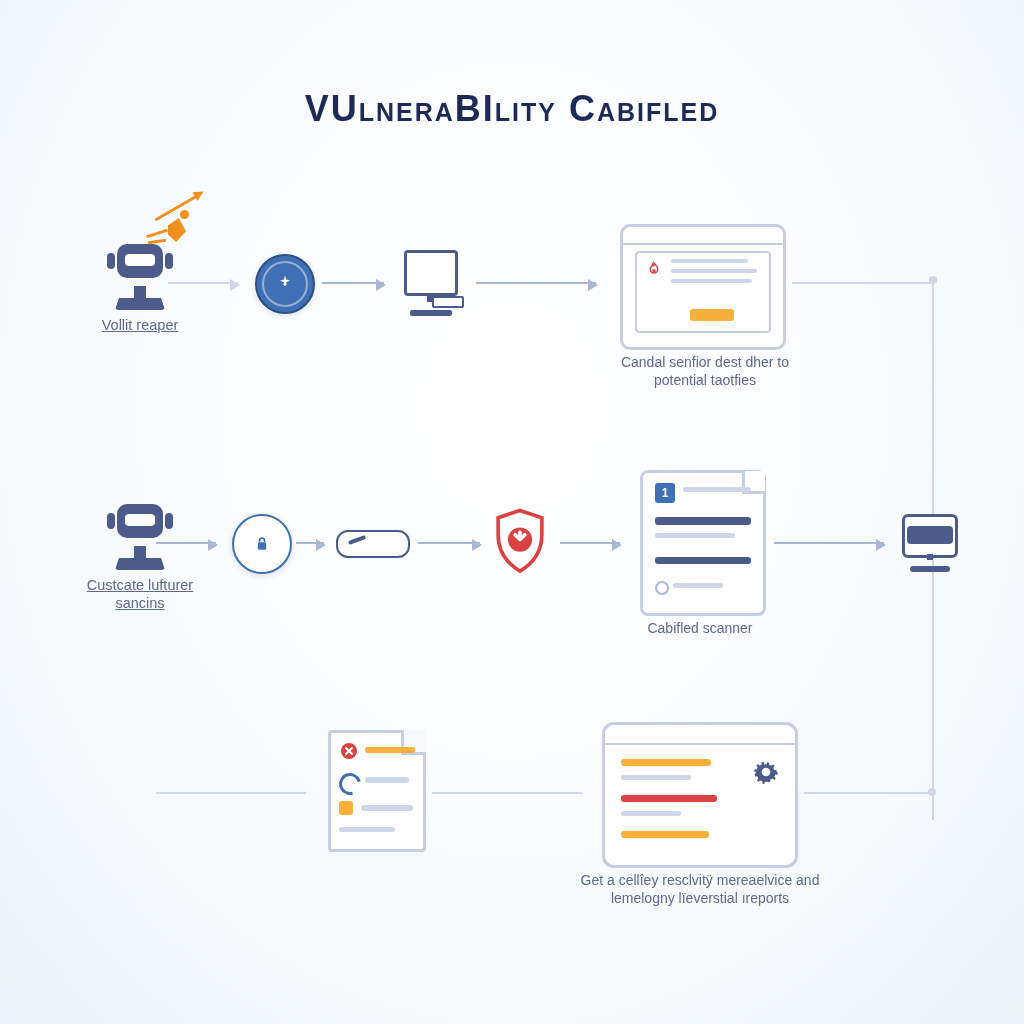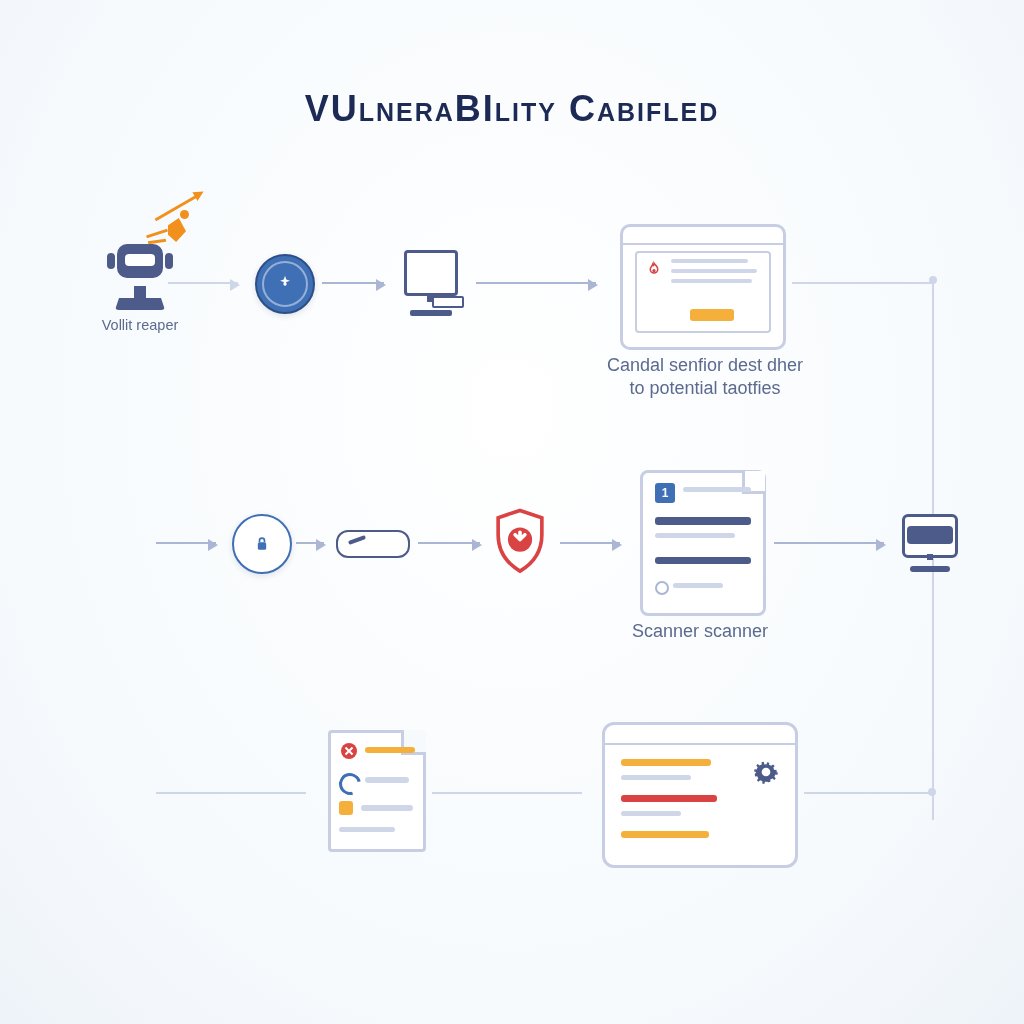--- a/index.html
+++ b/index.html
@@ -37,21 +37,21 @@
     font-variant:small-caps;
     color:var(--navy);
   }
 
   .stage{
     position:absolute;
     top:210px;left:60px;right:60px;bottom:60px;
   }
 
   
-  .node{position:absolute;display:flex;flex-direction:column;align-items:center;gap:6px;width:140px;}
+  .node{position:absolute;display:flex;flex-direction:column;align-items:center;gap:6px;width:140px;text-decoration:underline;}
   .cap{font-size:14.5px;line-height:1.25;text-align:center;color:var(--text);max-width:180px;}
 
   
   .circ{
     width:56px;height:56px;border-radius:50%;
     border:2.5px solid var(--blue);
     display:flex;align-items:center;justify-content:center;
     box-shadow:0 2px 6px rgba(30,42,86,.12);
     background:#fff;
     position:absolute;
@@ -156,21 +156,21 @@
   .doc .sq{position:absolute;left:8px;top:68px;width:14px;height:14px;border-radius:3px;background:var(--amber);}
   .doc .o3{left:30px;right:10px;top:72px;background:var(--line-soft);}
   .doc .o4{left:8px;right:28px;top:94px;background:var(--line-soft);height:5px;}
 
   
   .tablet{position:absolute;width:190px;height:140px;border:3px solid var(--panel-stroke);border-radius:12px;background:#fff;}
   .tablet .br{height:18px;border-bottom:2px solid var(--panel-stroke);}
   .tablet .ln{position:absolute;height:7px;border-radius:3px;}
   .gear{position:absolute;right:16px;top:34px;width:26px;height:26px;}
 
-  .caption{position:absolute;font-size:18px;color:var(--text);text-align:center;line-height:1.25;}
+  .caption{position:absolute;font-size:14px;color:var(--text);text-align:center;line-height:1.25;}
 </style>
 </head>
 <body>
 
 <div class="title">
   <span>VUlneraBIlity Cabifled</span>
 </div>
 
 <div class="stage">
 
@@ -231,20 +231,30 @@
           <span></span>
         </div>
       <div class="pillbtn"></div>
     </div>
   </div>
 
   <div class="caption" style="left:540px;top:144px;width:210px;">Candal senfior dest dher to potential taotfies</div>
 
   <div class="arrow light noh" style="left:732px;top:72px;width:140px;"></div>
 
+  <div class="node" style="left:10px;top:290px;">
+    <div class="robot">
+      <div class="head"></div>
+        <div class="visor"></div>
+        <div class="ear l"></div>
+        <div class="ear r"></div>
+        <div class="base"></div>
+    </div>
+    <div class="cap">Custcate lufturer sancins</div>
+  </div>
 
   <div class="arrow" style="left:96px;top:332px;width:60px;"></div>
 
   <div class="circ" style="left:172px;top:304px;">
     <svg width="20" height="20" viewBox="0 0 24 24">
         <rect x="7" y="10" width="10" height="9" rx="2" fill="#3f6fb5"></rect>
         <path d="M9 10V8a3 3 0 0 1 6 0v2" fill="none" stroke="#3f6fb5" stroke-width="2"></path>
       </svg>
   </div>
 
@@ -267,21 +277,21 @@
   <div class="card" style="left:580px;top:260px;">
     <div class="fold"></div>
     <div class="badge">1</div>
     <div class="ln"></div>
       <div class="ln2"></div>
       <div class="ln3"></div>
       <div class="ln4"></div>
     <div class="rad"></div>
       <div class="rln"></div>
   </div>
-  <div class="caption" style="left:560px;top:410px;width:160px;">Scanner scanner</div>
+  <div class="caption" style="left:560px;top:410px;width:160px;">Cabifled scanner</div>
 
   <div class="arrow" style="left:714px;top:332px;width:110px;"></div>
 
   <div class="minipc" style="left:840px;top:304px;">
     <div class="m"></div>
       <div class="mi"></div>
       <div class="ms"></div>
       <div class="mf"></div>
   </div>
 
@@ -307,18 +317,19 @@
     <div class="ln" style="left:16px;top:50px;width:70px;background:var(--line-soft);height:5px;"></div>
     <div class="ln" style="left:16px;top:70px;width:96px;background:var(--red);"></div>
     <div class="ln" style="left:16px;top:86px;width:60px;background:var(--line-soft);height:5px;"></div>
     <div class="ln" style="left:16px;top:106px;width:88px;background:var(--amber);"></div>
     <div class="gear">
       <svg viewBox="0 0 24 24" width="26" height="26">
           <path fill="#4c5b8a" d="M12 8a4 4 0 1 0 0 8 4 4 0 0 0 0-8zm9 4l2 .5-.4 2-2-.2a9 9 0 0 1-.9 2.1l1.3 1.6-1.4 1.4-1.6-1.3a9 9 0 0 1-2.1.9l.2 2-2 .4L13 21a9 9 0 0 1-2 0l-.5 2-2-.4.2-2a9 9 0 0 1-2.1-.9l-1.6 1.3-1.4-1.4 1.3-1.6a9 9 0 0 1-.9-2.1l-2 .2-.4-2L3 12a9 9 0 0 1 0-0L1 11.5l.4-2 2 .2A9 9 0 0 1 4.3 7.6L3 6l1.4-1.4L6 5.9a9 9 0 0 1 2.1-.9L7.9 3l2-.4L10.5 5a9 9 0 0 1 2 0l.5-2 2 .4-.2 2a9 9 0 0 1 2.1.9L18.5 5 20 6.4l-1.3 1.6a9 9 0 0 1 .9 2.1l2-.2.4 2L21 12z"></path>
         </svg>
     </div>
   </div>
+  <div class="caption" style="left:500px;top:662px;width:280px;">Get a cellîey resclvitÿ mereaelvice and lemelogny lïeverstial ıreports</div>
 
   <div class="arrow light noh" style="left:744px;top:582px;width:128px;"></div>
 
   <div style="position:absolute;left:868px;top:578px;width:8px;height:8px;border-radius:50%;background:var(--line-soft);"></div>
 
 </div>
 
 </body></html>

